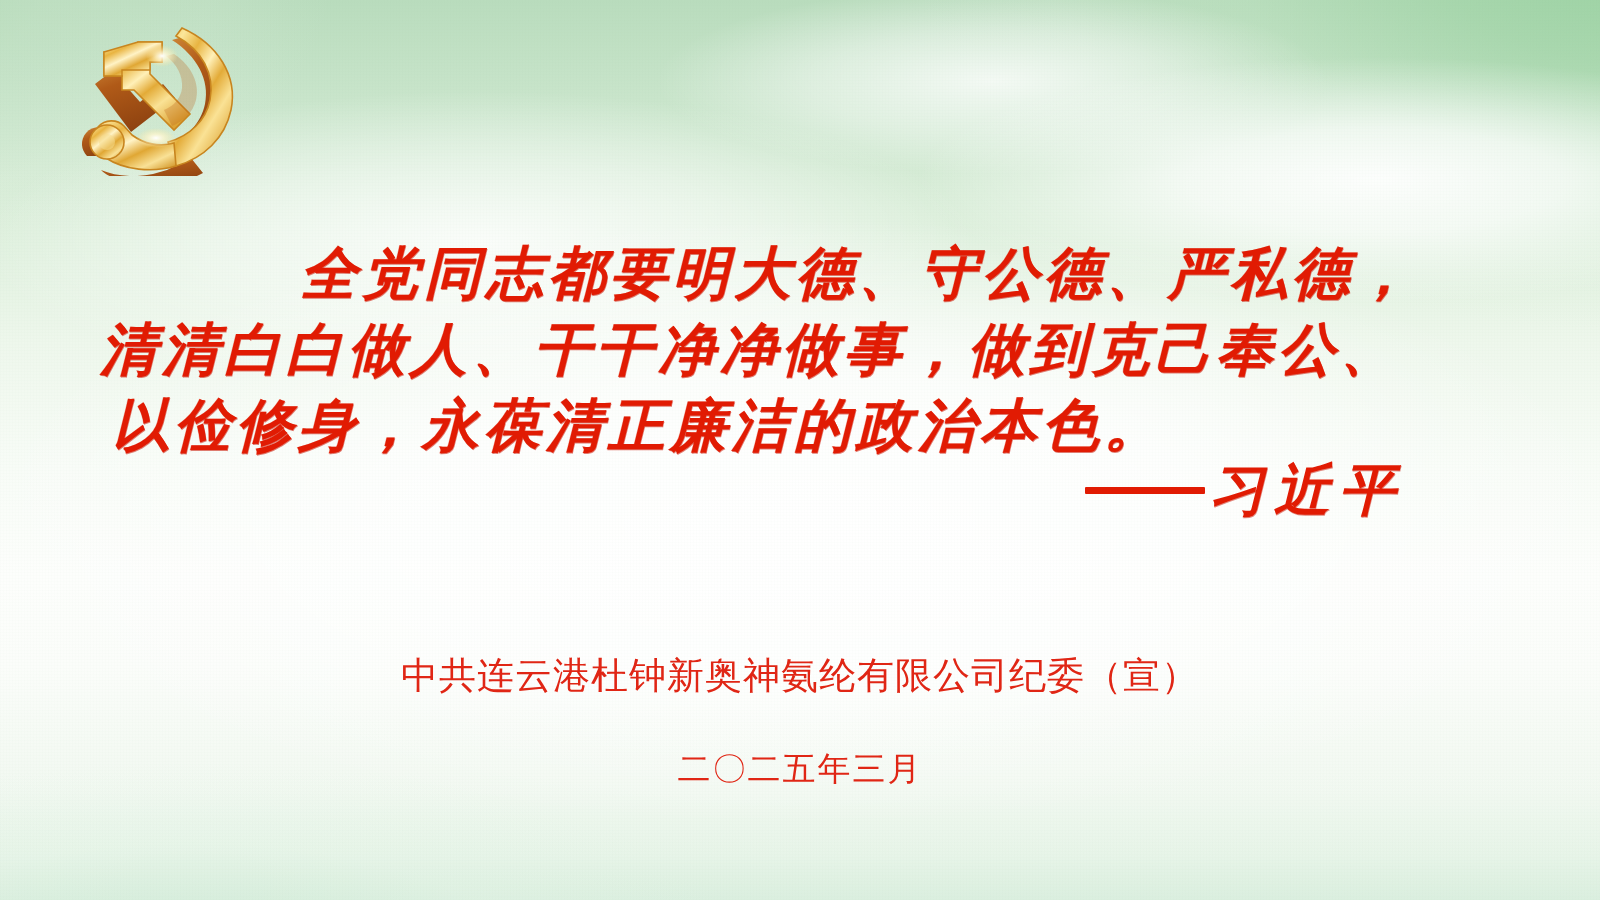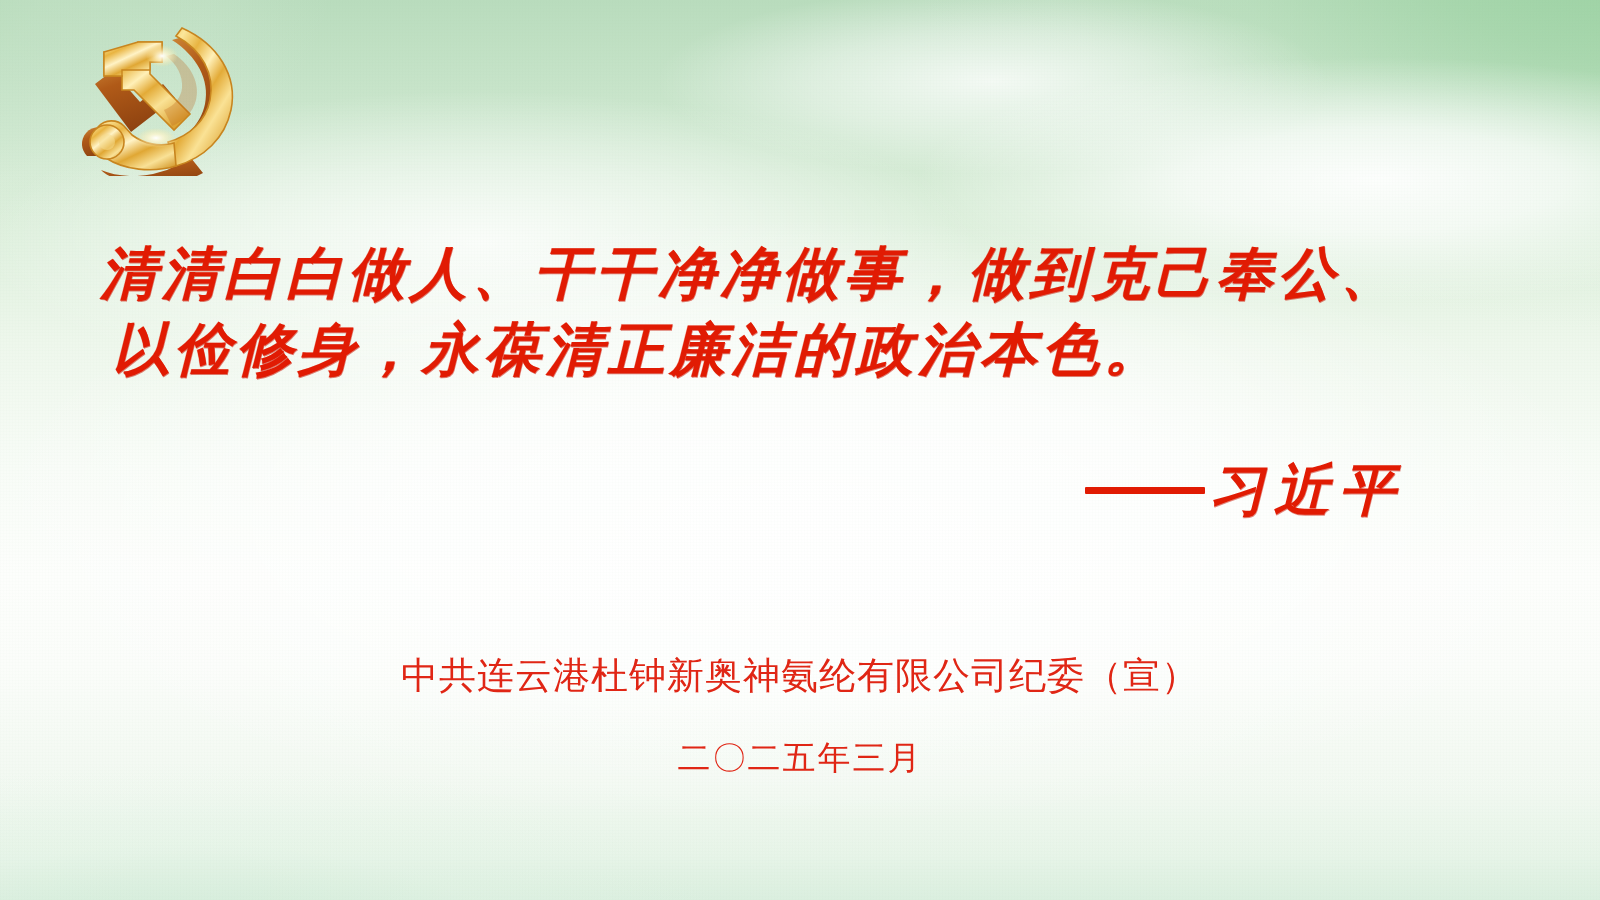--- a/index.html
+++ b/index.html
@@ -195,21 +195,21 @@
   #footer-org {
     color: #e02615;
     font-family: "Liberation Sans", "DejaVu Sans", sans-serif;
     font-size: 37px;
     line-height: 52px;
     font-weight: 500;
     letter-spacing: 1px;
     white-space: nowrap;
   }
   #footer-date {
-    margin-top: 33px;
+    margin-top: 44px;
     color: #e02615;
     font-family: "Liberation Sans", "DejaVu Sans", sans-serif;
     font-size: 33px;
     line-height: 46px;
     font-weight: 500;
     letter-spacing: 2px;
     white-space: nowrap;
   }
 </style>
 </head>
@@ -284,20 +284,21 @@
 
       <path d="M96 36 C114 48 122 66 118 82 C115 94 106 103 94 108
                L86 92 C96 88 103 80 104 70 C105 58 99 46 88 38 Z" fill="#b9611a" opacity="0.28"></path>
 
       <ellipse cx="84" cy="38" rx="16" ry="11" fill="url(#sparkle)"></ellipse>
       <ellipse cx="78" cy="120" rx="20" ry="10" fill="url(#sparkle)"></ellipse>
     </svg>
   </div>
 
   <div id="quote-block">
+    <div class="quote-line quote-line-1">全党同志都要明大德、守公德、严私德，</div>
     <div class="quote-line quote-line-2">清清白白做人、干干净净做事，做到克己奉公、</div>
     <div class="quote-line quote-line-3">以俭修身，永葆清正廉洁的政治本色。</div>
   </div>
 
   <div id="attribution-row">
     <span id="attribution-dash"></span>
     <span id="attribution-name">习近平</span>
   </div>
 
   <div id="footer">

